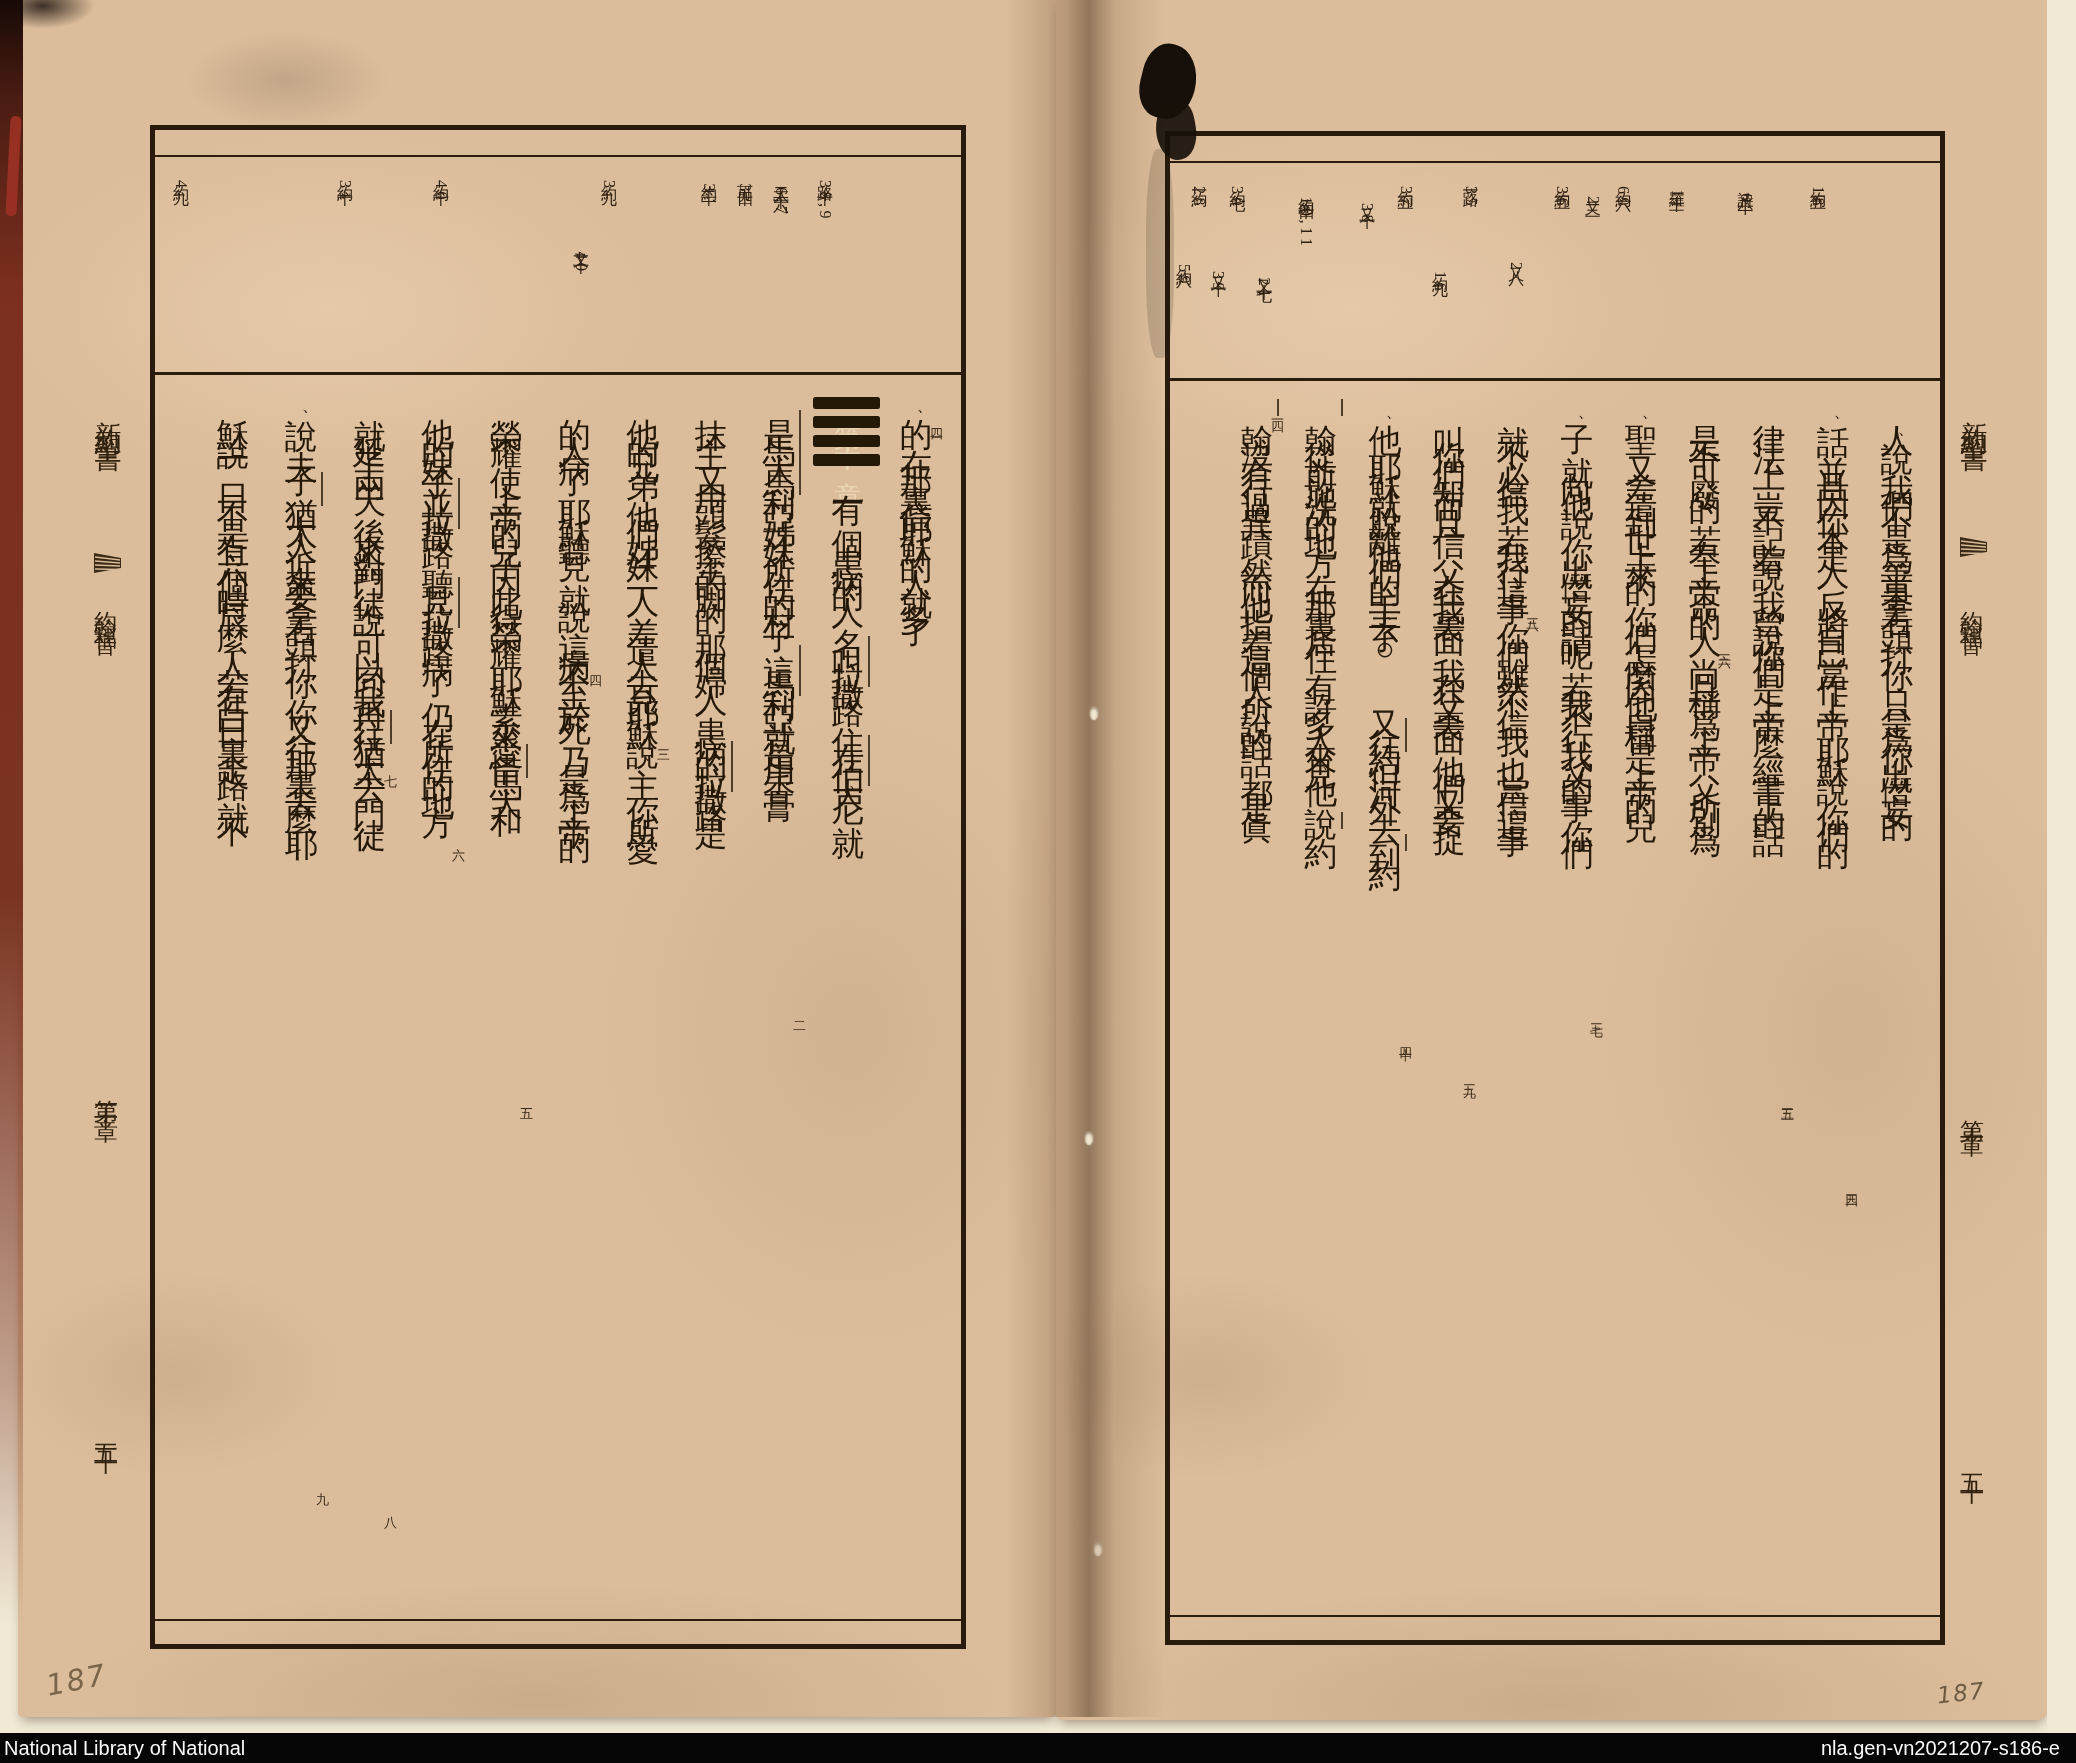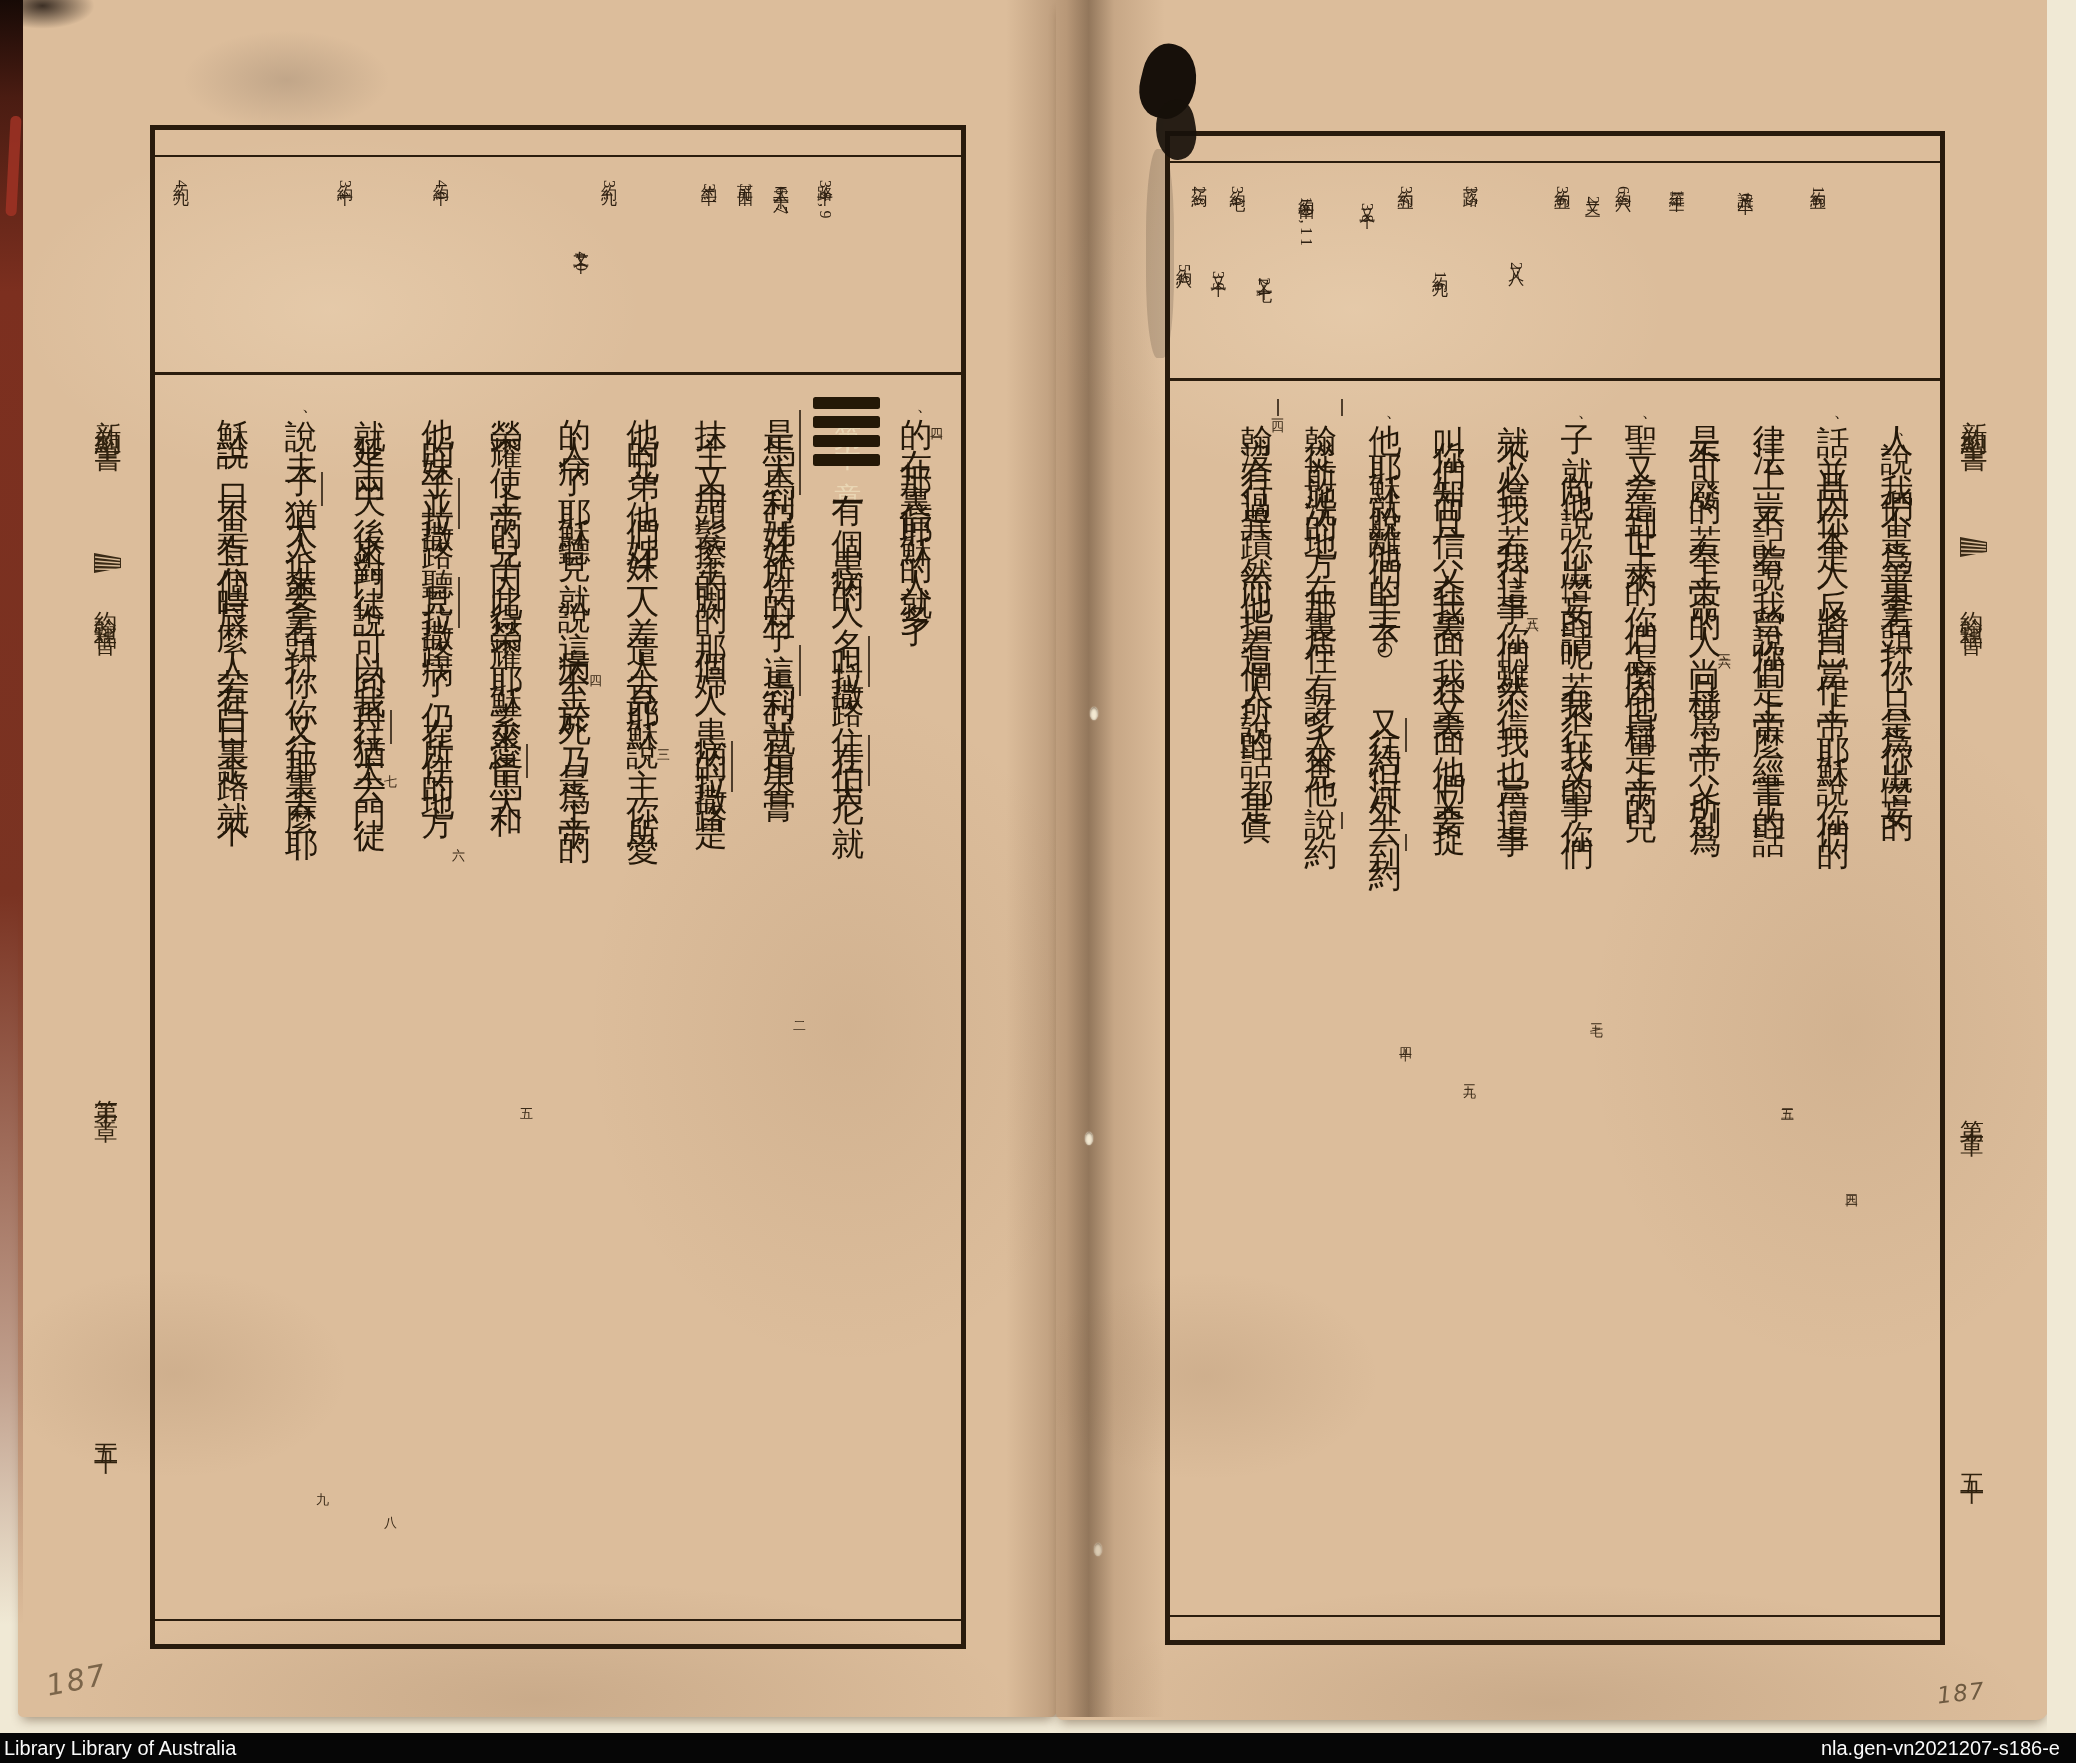--- a/index.html
+++ b/index.html
@@ -229,16 +229,16 @@
 <div class="corner-smudge"></div>
 <div class="blot b1"></div>
 <div class="blot b2"></div>
 <div class="blot b3"></div>
 <div class="backing-right"></div>
 
 <div class="hw l">187</div>
 <div class="hw r">187</div>
 
 <div class="footer">
-  <span>Library Library of Australia</span>
+  <span>National Library of National</span>
   <span>nla.gen-vn2021207-s186-e</span>
 </div>
 
 
 </body></html>

